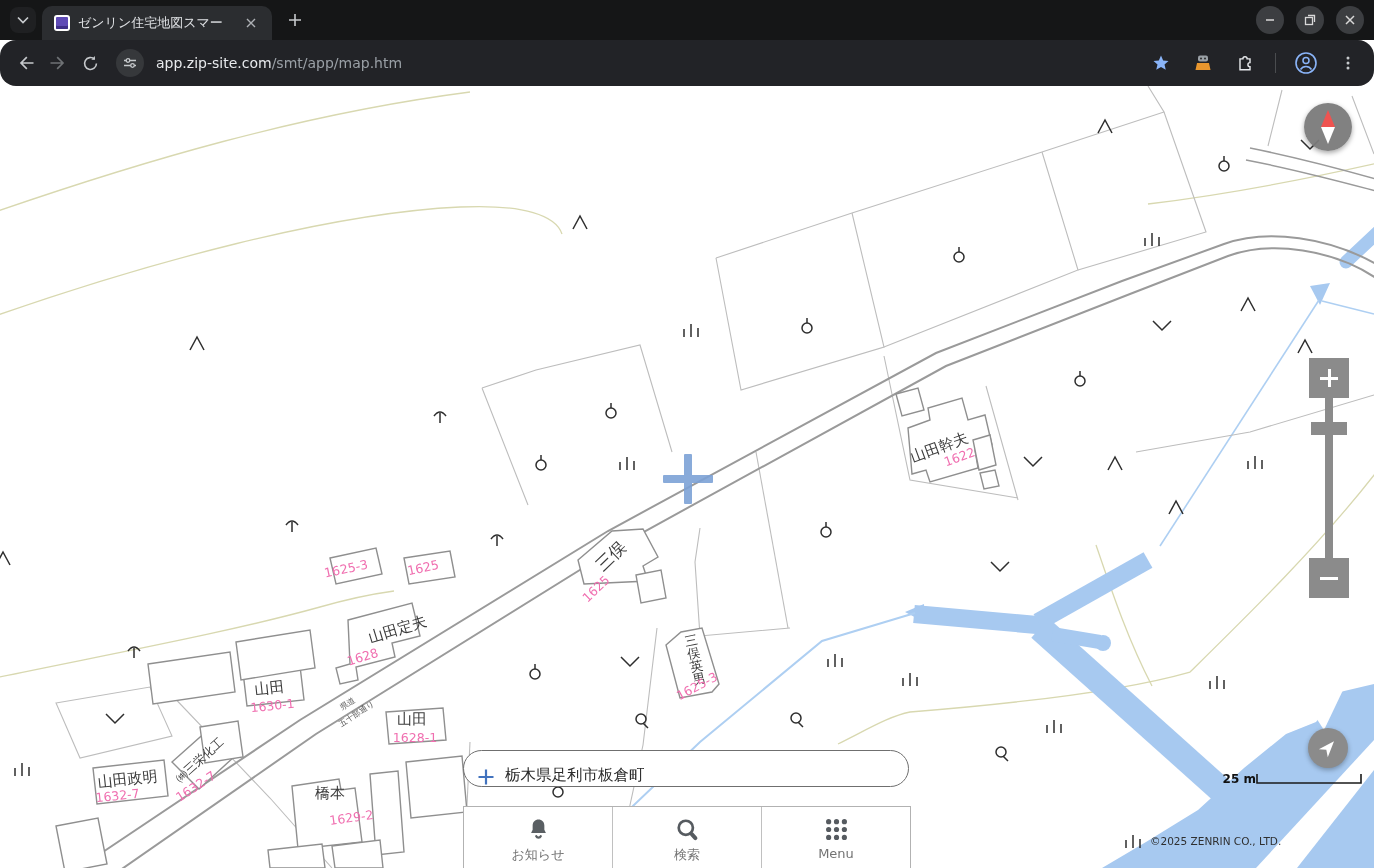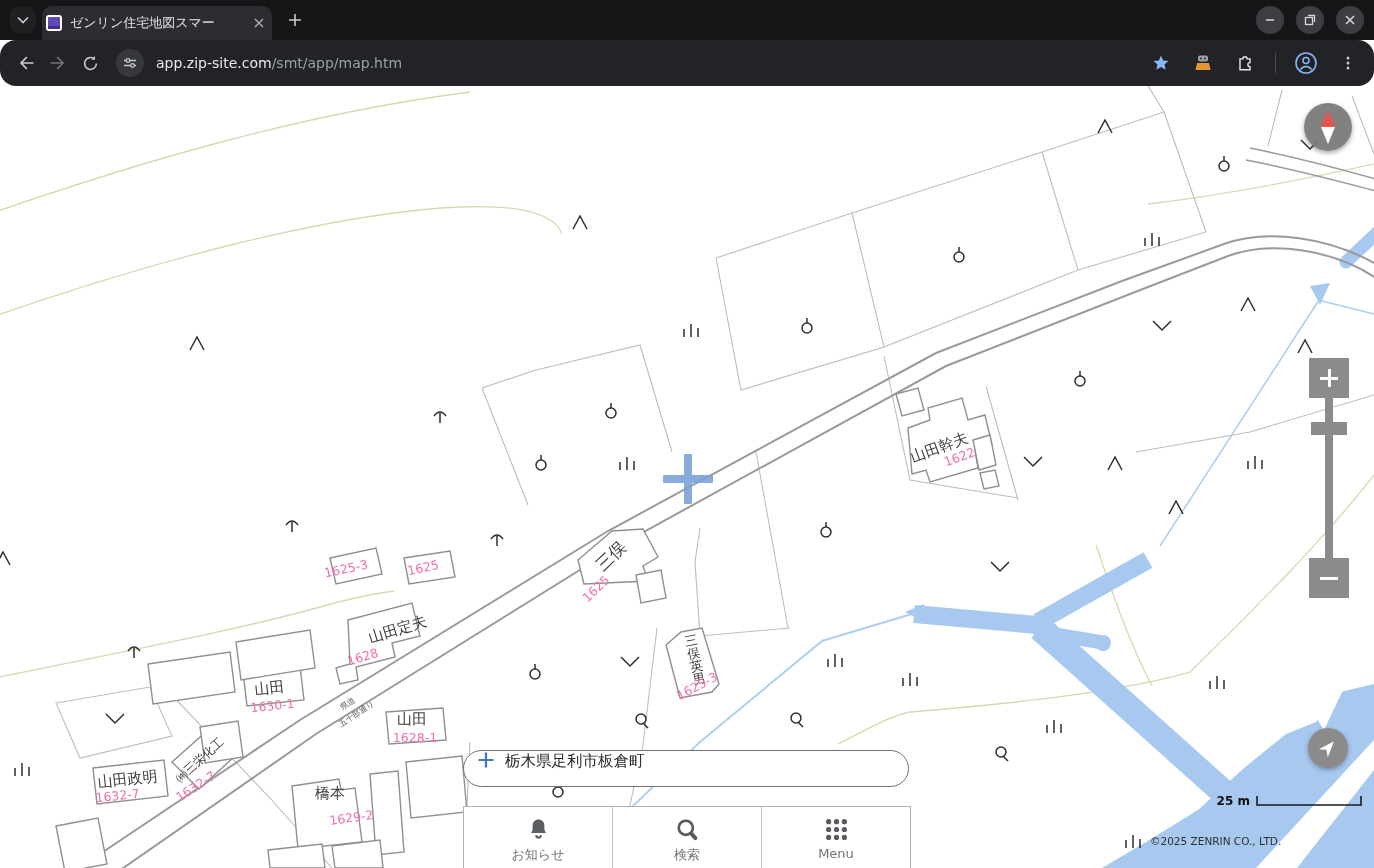--- a/index.html
+++ b/index.html
@@ -4,21 +4,21 @@
 <style>
   * { margin:0; padding:0; box-sizing:border-box; }
   html,body { width:1374px; height:868px; overflow:hidden; background:#fff;
               font-family:"DejaVu Sans","Liberation Sans",sans-serif; }
 
   
   .titlebar { height:40px; background:#151617; display:flex; align-items:flex-end; position:relative; }
   .tabsearch-btn { width:26px; height:26px; border-radius:8px; margin:0 6px 7px 10px;
                    display:flex; align-items:center; justify-content:center; background:#1f2022; }
   .tab { width:230px; height:34px; background:#2b2d30; border-radius:10px 10px 0 0;
-         display:flex; align-items:center; padding:0 4px; gap:8px; }
+         display:flex; align-items:center; padding:0 12px; gap:8px; }
   .favicon { width:16px; height:16px; background:#fff; border-radius:3px; position:relative; flex:none; }
   .favicon::after { content:""; position:absolute; left:2px; top:2px; width:12px; height:12px;
                     background:#5f4bb6; border-radius:1px;
                     box-shadow:inset 0 -3px 0 #3e2f88; }
   .tab-title { color:#dfe1e4; font-size:13px; white-space:nowrap; overflow:hidden; flex:1; }
   .tab-close { width:18px; height:18px; border-radius:50%; display:flex; align-items:center; justify-content:center; flex:none; }
   .newtab-btn { width:26px; height:26px; margin:0 0 7px 10px; border-radius:50%;
                 display:flex; align-items:center; justify-content:center; }
   .win-controls { position:absolute; right:10px; top:6px; display:flex; gap:12px; }
   .win-btn { width:28px; height:28px; border-radius:50%; background:#3c3e41;
@@ -47,32 +47,32 @@
   .zoom-btn { width:40px; height:40px; background:#8b8b8b; position:relative; }
   .zoom-btn .h { position:absolute; left:11px; top:19px; width:18px; height:3px; background:#fff; }
   .zoom-btn .v { position:absolute; left:19px; top:11px; width:3px; height:18px; background:#fff; }
   .zoom-track { position:relative; width:8px; height:160px; margin:0 auto; background:#8b8b8b; }
   .zoom-handle { position:absolute; left:-14px; top:24px; width:36px; height:13px; background:#8b8b8b; }
   .locate-btn { position:absolute; left:1308px; top:642px; width:40px; height:40px; border-radius:50%;
                 background:#8b8b8b; box-shadow:0 2px 5px rgba(0,0,0,.3);
                 display:flex; align-items:center; justify-content:center; }
 
   .searchbar { position:absolute; left:463px; top:664px; width:446px; height:37px; background:#fff;
-               border:1px solid #6f6f6f; border-radius:19px; display:flex; align-items:flex-start;
+               border:1px solid #6f6f6f; border-radius:19px; display:flex; align-items:flex-end;
                padding-left:13px; gap:10px; }
   .searchbar .q { font-size:15.5px; color:#2b2b2b; }
 
   .bottom-nav { position:absolute; left:463px; top:720px; width:448px; height:70px; background:#fff;
                 border:1px solid #b2b2b2; display:flex; }
   .nav-cell { flex:1; display:flex; flex-direction:column; align-items:center; padding-top:9px; }
   .nav-cell + .nav-cell { border-left:1px solid #c0c0c0; }
   .nav-cell .lbl { font-size:13px; color:#737373; margin-top:3px; }
 
-  .scalebox { position:absolute; left:1186px; top:708px; width:176px; display:flex; align-items:flex-end;
-              justify-content:flex-end; gap:6px; color:#111; }
+  .scalebox { position:absolute; left:1186px; top:686px; width:176px; display:flex; align-items:flex-end;
+              justify-content:flex-end; color:#111; }
   .scalebox .num { font-size:12px; font-weight:bold; line-height:12px; }
   .copyright { position:absolute; left:1150px; top:749px; width:220px; text-align:left;
                font-size:10.5px; color:#2f2f2f; }
 </style>
 </head>
 <body>
 
 <div class="titlebar">
   <div class="tabsearch-btn">
     <svg width="12" height="8" viewBox="0 0 12 8">

